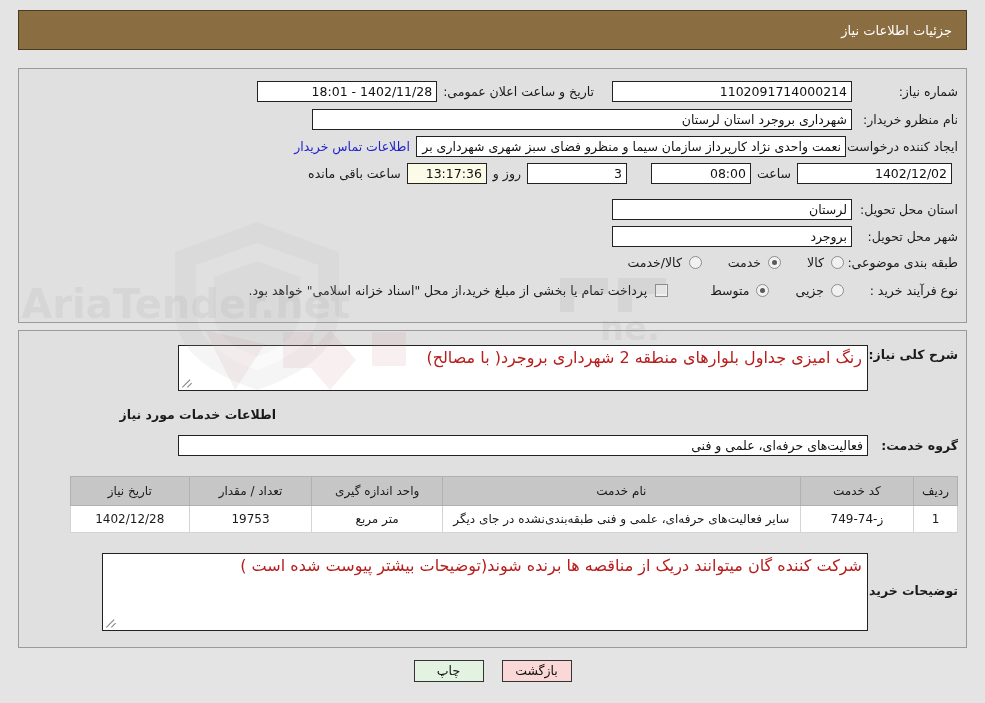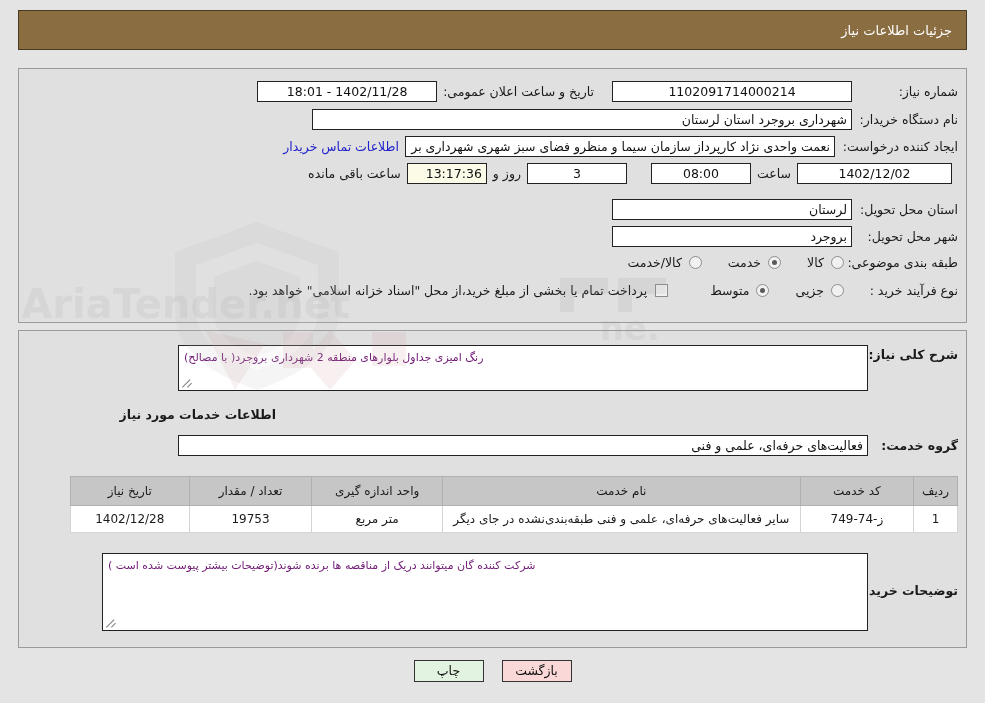--- a/index.html
+++ b/index.html
@@ -79,21 +79,21 @@
     border: 1px solid #222222;
     height: 21px;
     line-height: 19px;
     font-size: 12.5px;
     color: #111111;
     padding: 0 4px;
     overflow: hidden;
     white-space: nowrap;
     text-overflow: clip;
   }
-  .fld.center { text-align: center; }
+  .fld.center { }
   .fld.right  { text-align: right; }
   .fld.cream  { background: #fbfbe8; text-align:right;padding-left:24px; }
 
   .minilbl { font-size: 12.5px; color:#1a1a1a; padding: 0 6px; white-space: nowrap; }
 
   a.link {
     color: #2222cc;
     font-size: 12.5px;
     text-decoration: none;
     white-space: nowrap;
@@ -129,26 +129,26 @@
     background: #f1f1f1;
     box-sizing:border-box;
     vertical-align: middle;
   }
 
   
   .ta {
     box-sizing: border-box;
     background:#ffffff;
     border:1px solid #222222;
-    font-size: 11px;
-    color:#701a75;
+    font-size: 16px;
+    color:#b91c1c;
     padding: 4px 5px;
     position: relative;
     overflow:hidden;
-    text-align: left;
+    text-align: right;
     line-height: 16px;
   }
   .ta .grip {
     position:absolute;
     left: 3px; bottom: 2px;
     width: 10px; height: 10px;
     pointer-events:none;
   }
   .ta .grip i {
     position:absolute;
@@ -258,27 +258,27 @@
   <div class="panel" id="panel-top">
 
     <div class="row" style="right:8px; top:12px;">
       <span class="lbl" style="width:100px; display:inline-block;">شماره نیاز:</span>
       <span class="fld center" style="width:240px; margin-right:6px;">1102091714000214</span>
       <span class="lbl" style="margin-right:18px;">تاریخ و ساعت اعلان عمومی:</span>
       <span class="fld center" style="width:180px; margin-right:6px;">1402/11/28 - 18:01</span>
     </div>
 
     <div class="row" style="right:8px; top:40px;">
-      <span class="lbl" style="width:100px; display:inline-block;">نام دستگاه خریدار:</span>
+      <span class="lbl" style="width:100px; display:inline-block;">نام منظرو خریدار:</span>
       <span class="fld right" style="width:540px; margin-right:6px;">شهرداری بروجرد استان لرستان</span>
     </div>
 
     <div class="row" style="right:8px; top:67px;">
       <span class="lbl" style="width:100px; display:inline-block;">ایجاد کننده درخواست:</span>
-      <span class="fld right" style="width:430px; margin-right:23px;">نعمت واحدی نژاد کارپرداز سازمان سیما و منظرو فضای سبز شهری شهرداری بر</span>
+      <span class="fld right" style="width:430px; margin-right:12px;">نعمت واحدی نژاد کارپرداز سازمان سیما و منظرو فضای سبز شهری شهرداری بر</span>
       <a class="link" href="#" style="margin-right:6px;">اطلاعات تماس خریدار</a>
     </div>
 
     <div class="row" style="right:8px; top:94px;">
       <span class="fld center" style="width:155px; margin-right:6px;">1402/12/02</span>
       <span class="minilbl">ساعت</span>
       <span class="fld center" style="width:100px;">08:00</span>
       <span class="fld center" style="width:100px; margin-right:24px;">3</span>
       <span class="minilbl">روز و</span>
       <span class="fld cream" style="width: 80px; background: rgb(251, 251, 232);">13:17:36</span>

